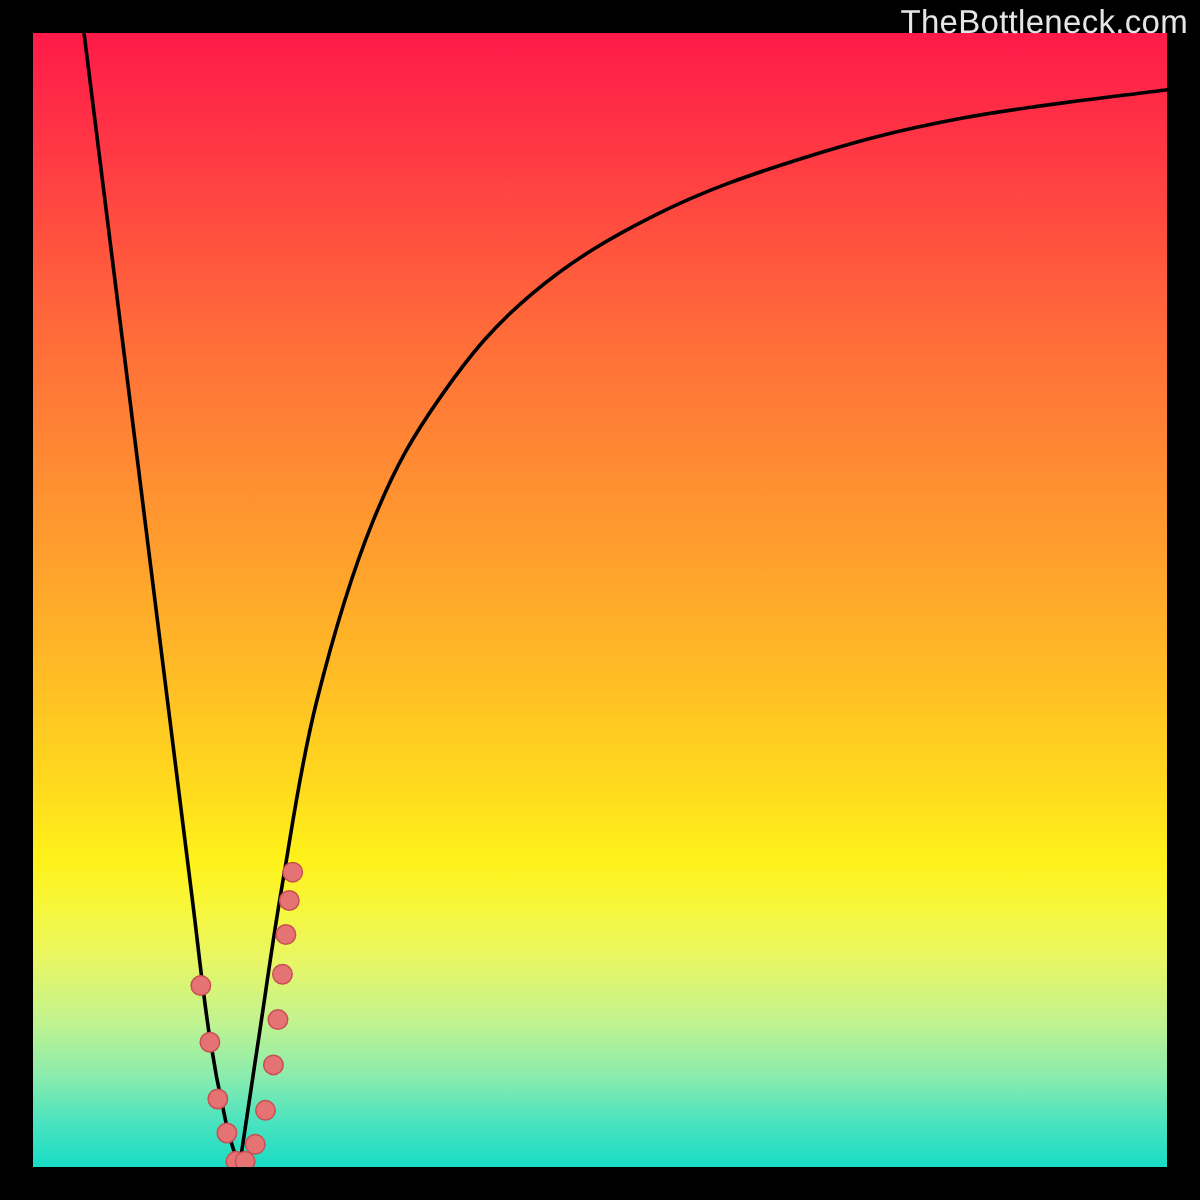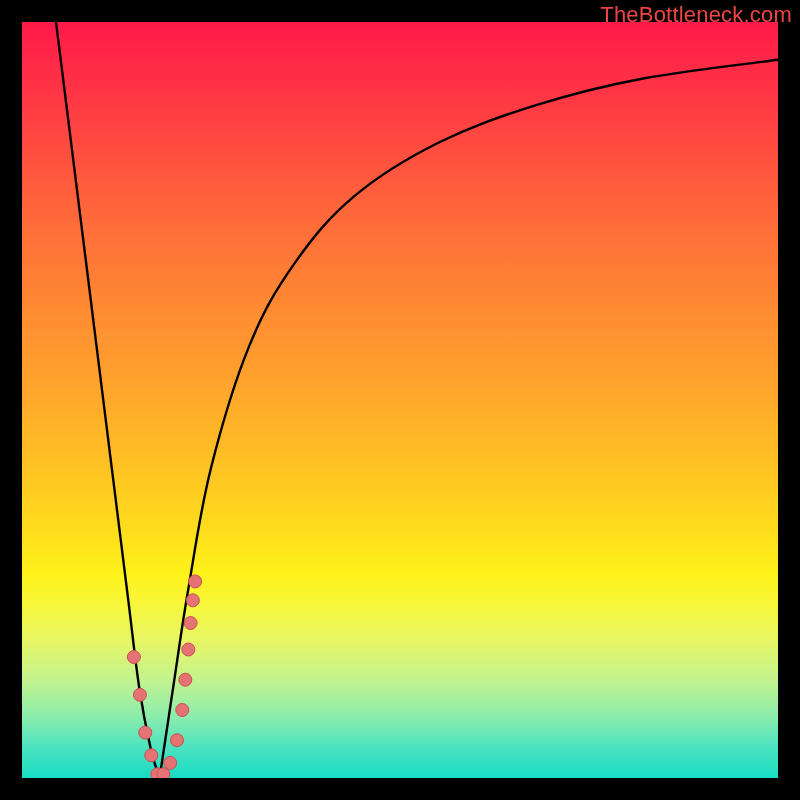--- a/index.html
+++ b/index.html
@@ -52,21 +52,21 @@
     position: absolute;
     left: 0;
     top: 0;
     width: 100%;
     height: 100%;
   }
   .watermark {
     position: absolute;
     top: 2px;
     right: 8px;
-    color: #ef4444;
+    color: #e5e5e5;
     font-size: 22px;
     font-weight: 500;
     letter-spacing: 0.2px;
     user-select: none;
     margin-left: 23px;
   }
 </style>
 </head>
 <body>
 

